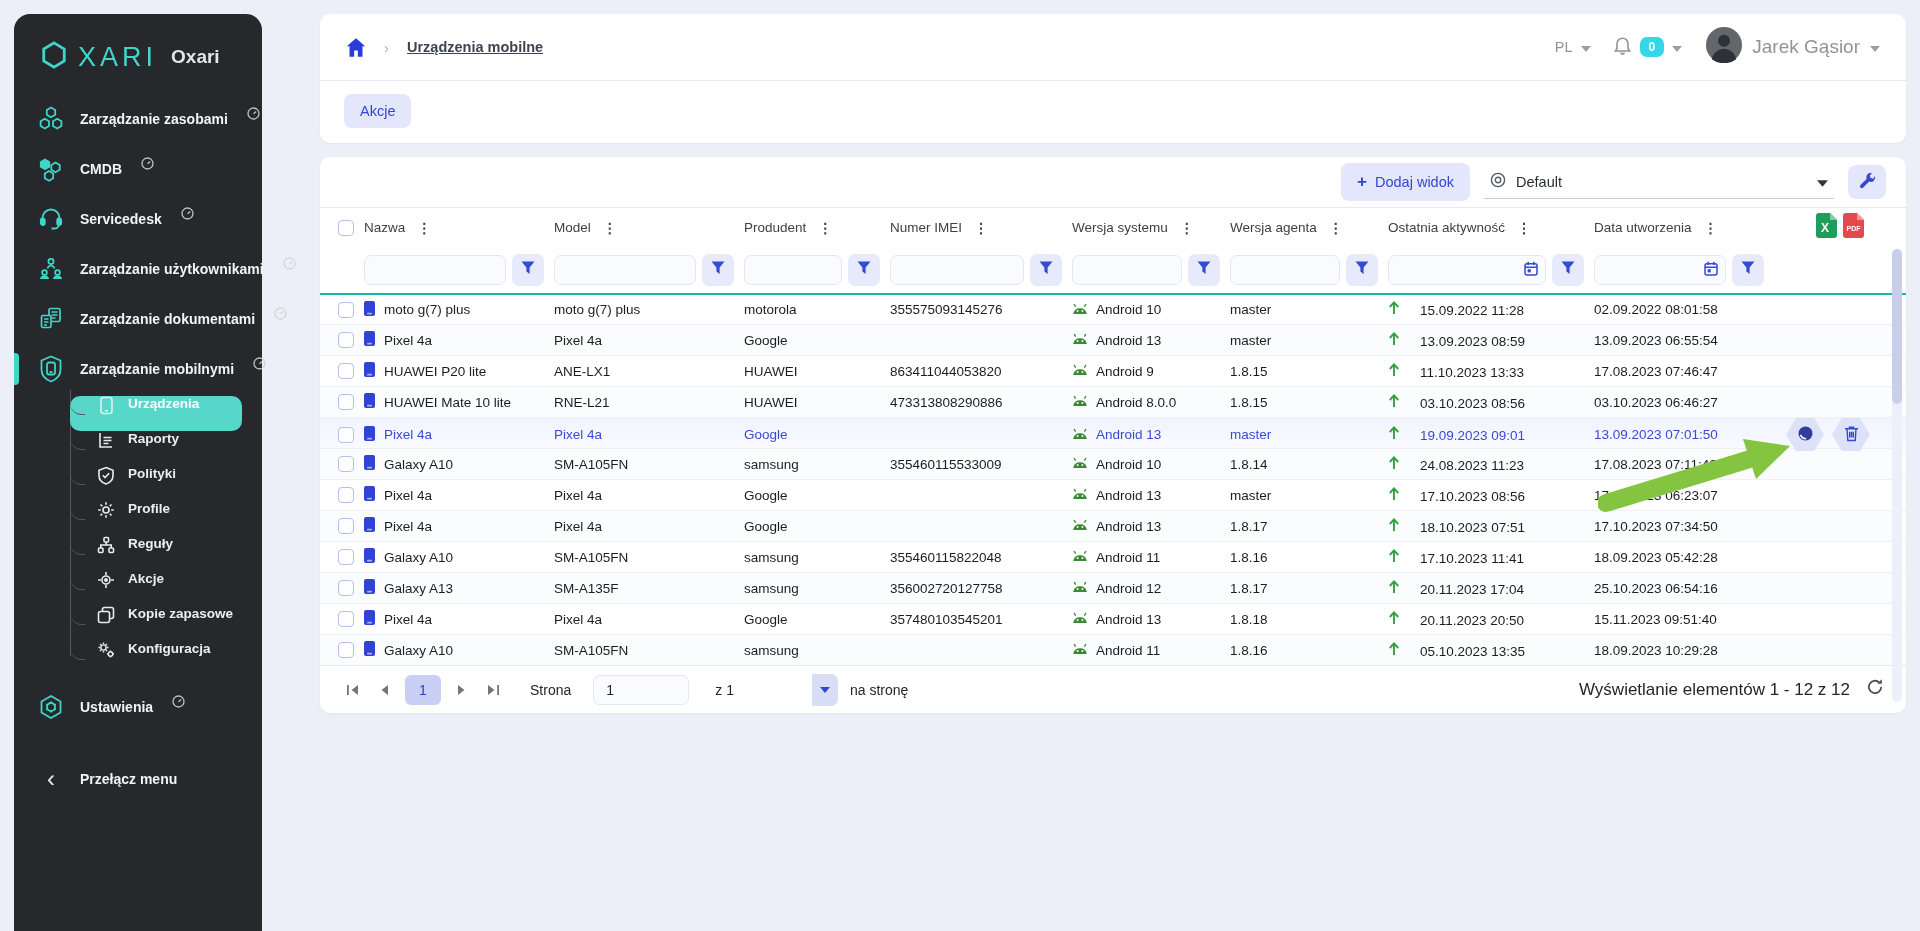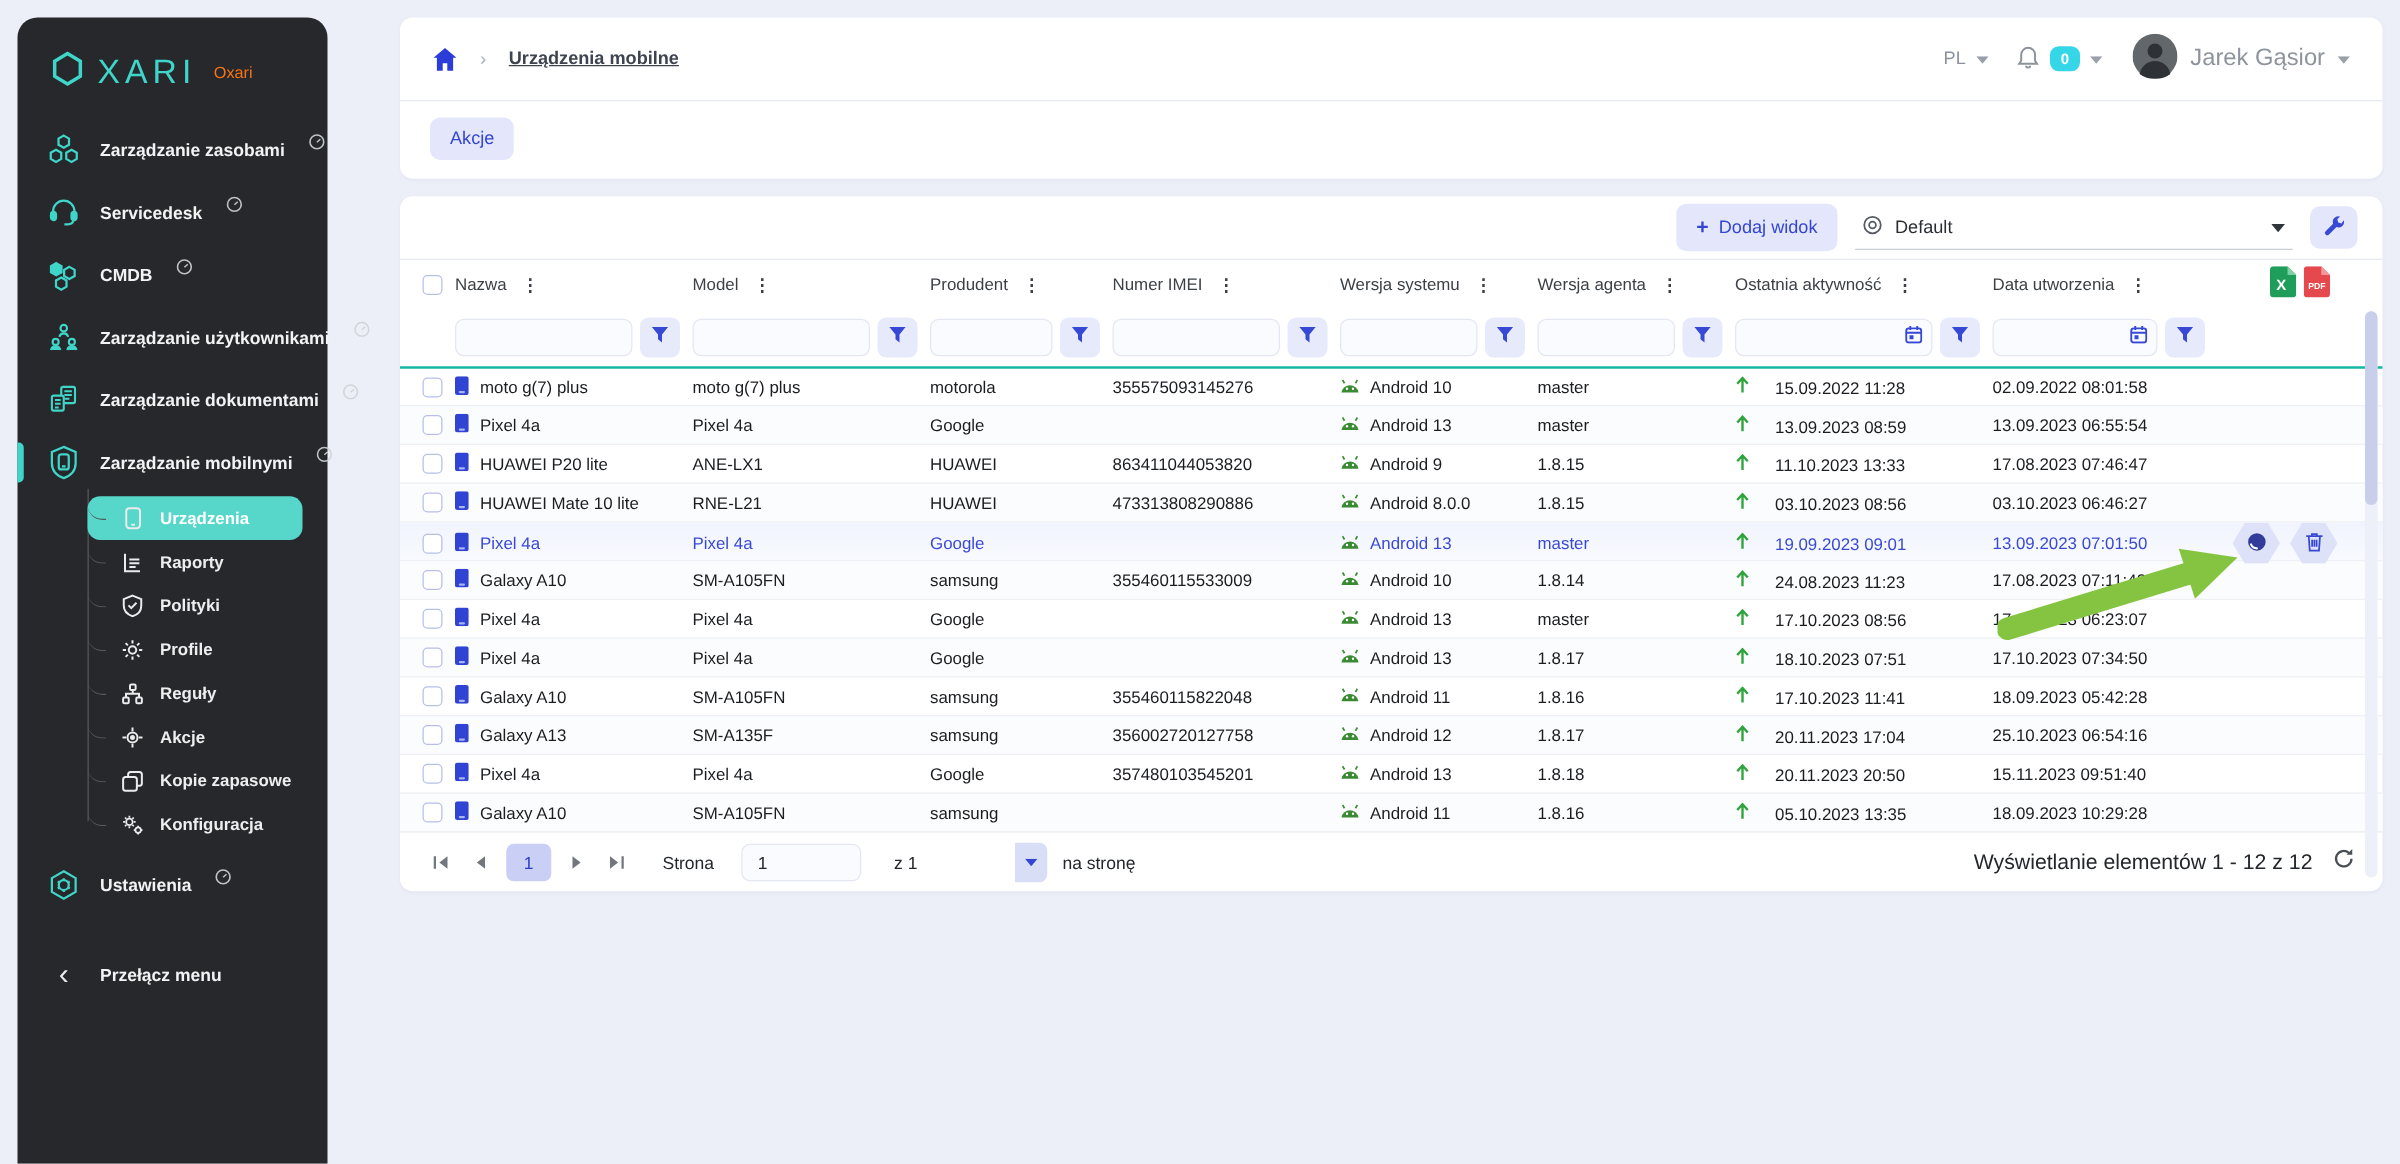--- a/index.html
+++ b/index.html
@@ -12,32 +12,32 @@
     color:#1b1d21;
   }
   
   .sidebar {
     position:absolute; left:14px; top:14px; bottom:0; width:248px;
     background:#26282b; border-radius:16px 16px 0 0; color:#f2f3f4;
     padding:0 14px; z-index:2;
   }
   .logo-row { display:flex; align-items:center; gap:10px; padding:26px 10px 20px 12px; }
   .logo-word { color:#3fd5c8; font-size:27px; font-weight:300; letter-spacing:4px; line-height:1; display:flex; align-items:center; gap:2px;}
-  .logo-suffix { color:#f97316; font-size:13px; font-weight:400; margin-left:4px; }
+  .logo-suffix { color:#e5e5e5; font-size:19px; font-weight:700; margin-left:4px; }
   .side-item { height:50px; display:flex; align-items:center; gap:14px; padding:0 8px; position:relative; cursor:pointer; }
   .side-icon { width:30px; display:flex; justify-content:center; align-items:center; flex:0 0 30px; }
   .side-label { font-weight:700; font-size:14px; white-space:nowrap; }
   .gauge { margin-left:5px; margin-top:-8px; opacity:.9; }
   .side-item.active-section::before {
     content:''; position:absolute; left:-14px; top:9px; bottom:9px; width:5px;
     background:#3fd5c8; border-radius:0 4px 4px 0;
   }
   .submenu { margin:2px 6px 6px 42px; position:relative; }
   .submenu::before { content:''; position:absolute; left:0; top:-6px; bottom:20px; border-left:1.5px solid #55595c; }
-  .sub-item { height:35px; display:flex; align-items:center; gap:12px; padding-left:26px; position:relative; font-weight:700; font-size:13.5px; color:#eceeef; cursor:pointer; border-radius:10px; }
+  .sub-item { height:35px; display:flex; gap:12px; padding-left:26px; position:relative; font-weight:700; font-size:13.5px; color:#eceeef; cursor:pointer; border-radius:10px; }
   .sub-item::before { content:''; position:absolute; left:0; top:-4px; width:15px; height:calc(50% + 4px); border-bottom:1.5px solid #55595c; border-bottom-left-radius:12px; }
   .sub-item.active { background:#56d7ca; color:#ffffff; }
   .sub-icon { width:20px; display:flex; justify-content:center; }
   .side-item.settings { margin-top:6px; }
   .side-item.toggle { margin-top:22px; }
   .toggle-chevron { font-size:24px; line-height:0; color:#e9ebec; width:30px; text-align:center; }
   
   .main { position:absolute; left:320px; top:14px; width:1586px; }
   .card { background:#fff; border-radius:10px; box-shadow:0 1px 3px rgba(25,35,80,.05); }
   
@@ -124,41 +124,41 @@
         </span>
     <span class="side-label">Zarządzanie zasobami</span>
     <span class="gauge"><svg width="13" height="13" viewBox="0 0 13 13" fill="none" stroke="#cfd3d6" stroke-width="1.3">
             <circle cx="6.5" cy="6.5" r="5.5"></circle>
             <path d="M6.5 6.8L9.2 4.4"></path>
           </svg></span>
       </div>
       <div class="side-item ">
     <span class="side-icon">
           <svg width="26" height="26" viewBox="0 0 26 26" fill="none" stroke="#3fd5c8" stroke-width="1.8">
+            <path d="M7 3.5l4.2 2.4v4.9L7 13.2 2.8 10.8V5.9z" fill="#3fd5c8"></path>
+            <path d="M17.5 6.5l4.2 2.4v4.9l-4.2 2.4-4.2-2.4V8.9z"></path>
+            <path d="M11 15l4.2 2.4v4.9L11 24.7l-4.2-2.4v-4.9z"></path>
+          </svg>
+        </span>
+    <span class="side-label">CMDB</span>
+    <span class="gauge"><svg width="13" height="13" viewBox="0 0 13 13" fill="none" stroke="#cfd3d6" stroke-width="1.3">
+            <circle cx="6.5" cy="6.5" r="5.5"></circle>
+            <path d="M6.5 6.8L9.2 4.4"></path>
+          </svg></span>
+      </div>
+      <div class="side-item ">
+    <span class="side-icon">
+          <svg width="26" height="26" viewBox="0 0 26 26" fill="none" stroke="#3fd5c8" stroke-width="1.8">
             <path d="M4.5 14v-2a8.5 8.5 0 0 1 17 0v2"></path>
             <rect x="2.8" y="12.5" width="4" height="6.5" rx="2" fill="#3fd5c8"></rect>
             <rect x="19.2" y="12.5" width="4" height="6.5" rx="2" fill="#3fd5c8"></rect>
             <path d="M21 19a5 5 0 0 1-5 3.5h-2.5"></path>
           </svg>
         </span>
     <span class="side-label">Servicedesk</span>
-    <span class="gauge"><svg width="13" height="13" viewBox="0 0 13 13" fill="none" stroke="#cfd3d6" stroke-width="1.3">
-            <circle cx="6.5" cy="6.5" r="5.5"></circle>
-            <path d="M6.5 6.8L9.2 4.4"></path>
-          </svg></span>
-      </div>
-      <div class="side-item ">
-    <span class="side-icon">
-          <svg width="26" height="26" viewBox="0 0 26 26" fill="none" stroke="#3fd5c8" stroke-width="1.8">
-            <path d="M7 3.5l4.2 2.4v4.9L7 13.2 2.8 10.8V5.9z" fill="#3fd5c8"></path>
-            <path d="M17.5 6.5l4.2 2.4v4.9l-4.2 2.4-4.2-2.4V8.9z"></path>
-            <path d="M11 15l4.2 2.4v4.9L11 24.7l-4.2-2.4v-4.9z"></path>
-          </svg>
-        </span>
-    <span class="side-label">CMDB</span>
     <span class="gauge"><svg width="13" height="13" viewBox="0 0 13 13" fill="none" stroke="#cfd3d6" stroke-width="1.3">
             <circle cx="6.5" cy="6.5" r="5.5"></circle>
             <path d="M6.5 6.8L9.2 4.4"></path>
           </svg></span>
       </div>
       <div class="side-item ">
     <span class="side-icon">
           <svg width="26" height="26" viewBox="0 0 26 26" fill="none" stroke="#3fd5c8" stroke-width="1.7">
             <circle cx="13" cy="5.5" r="2.6"></circle>
             <path d="M9.5 12.5a3.6 3.6 0 0 1 7 0"></path>

